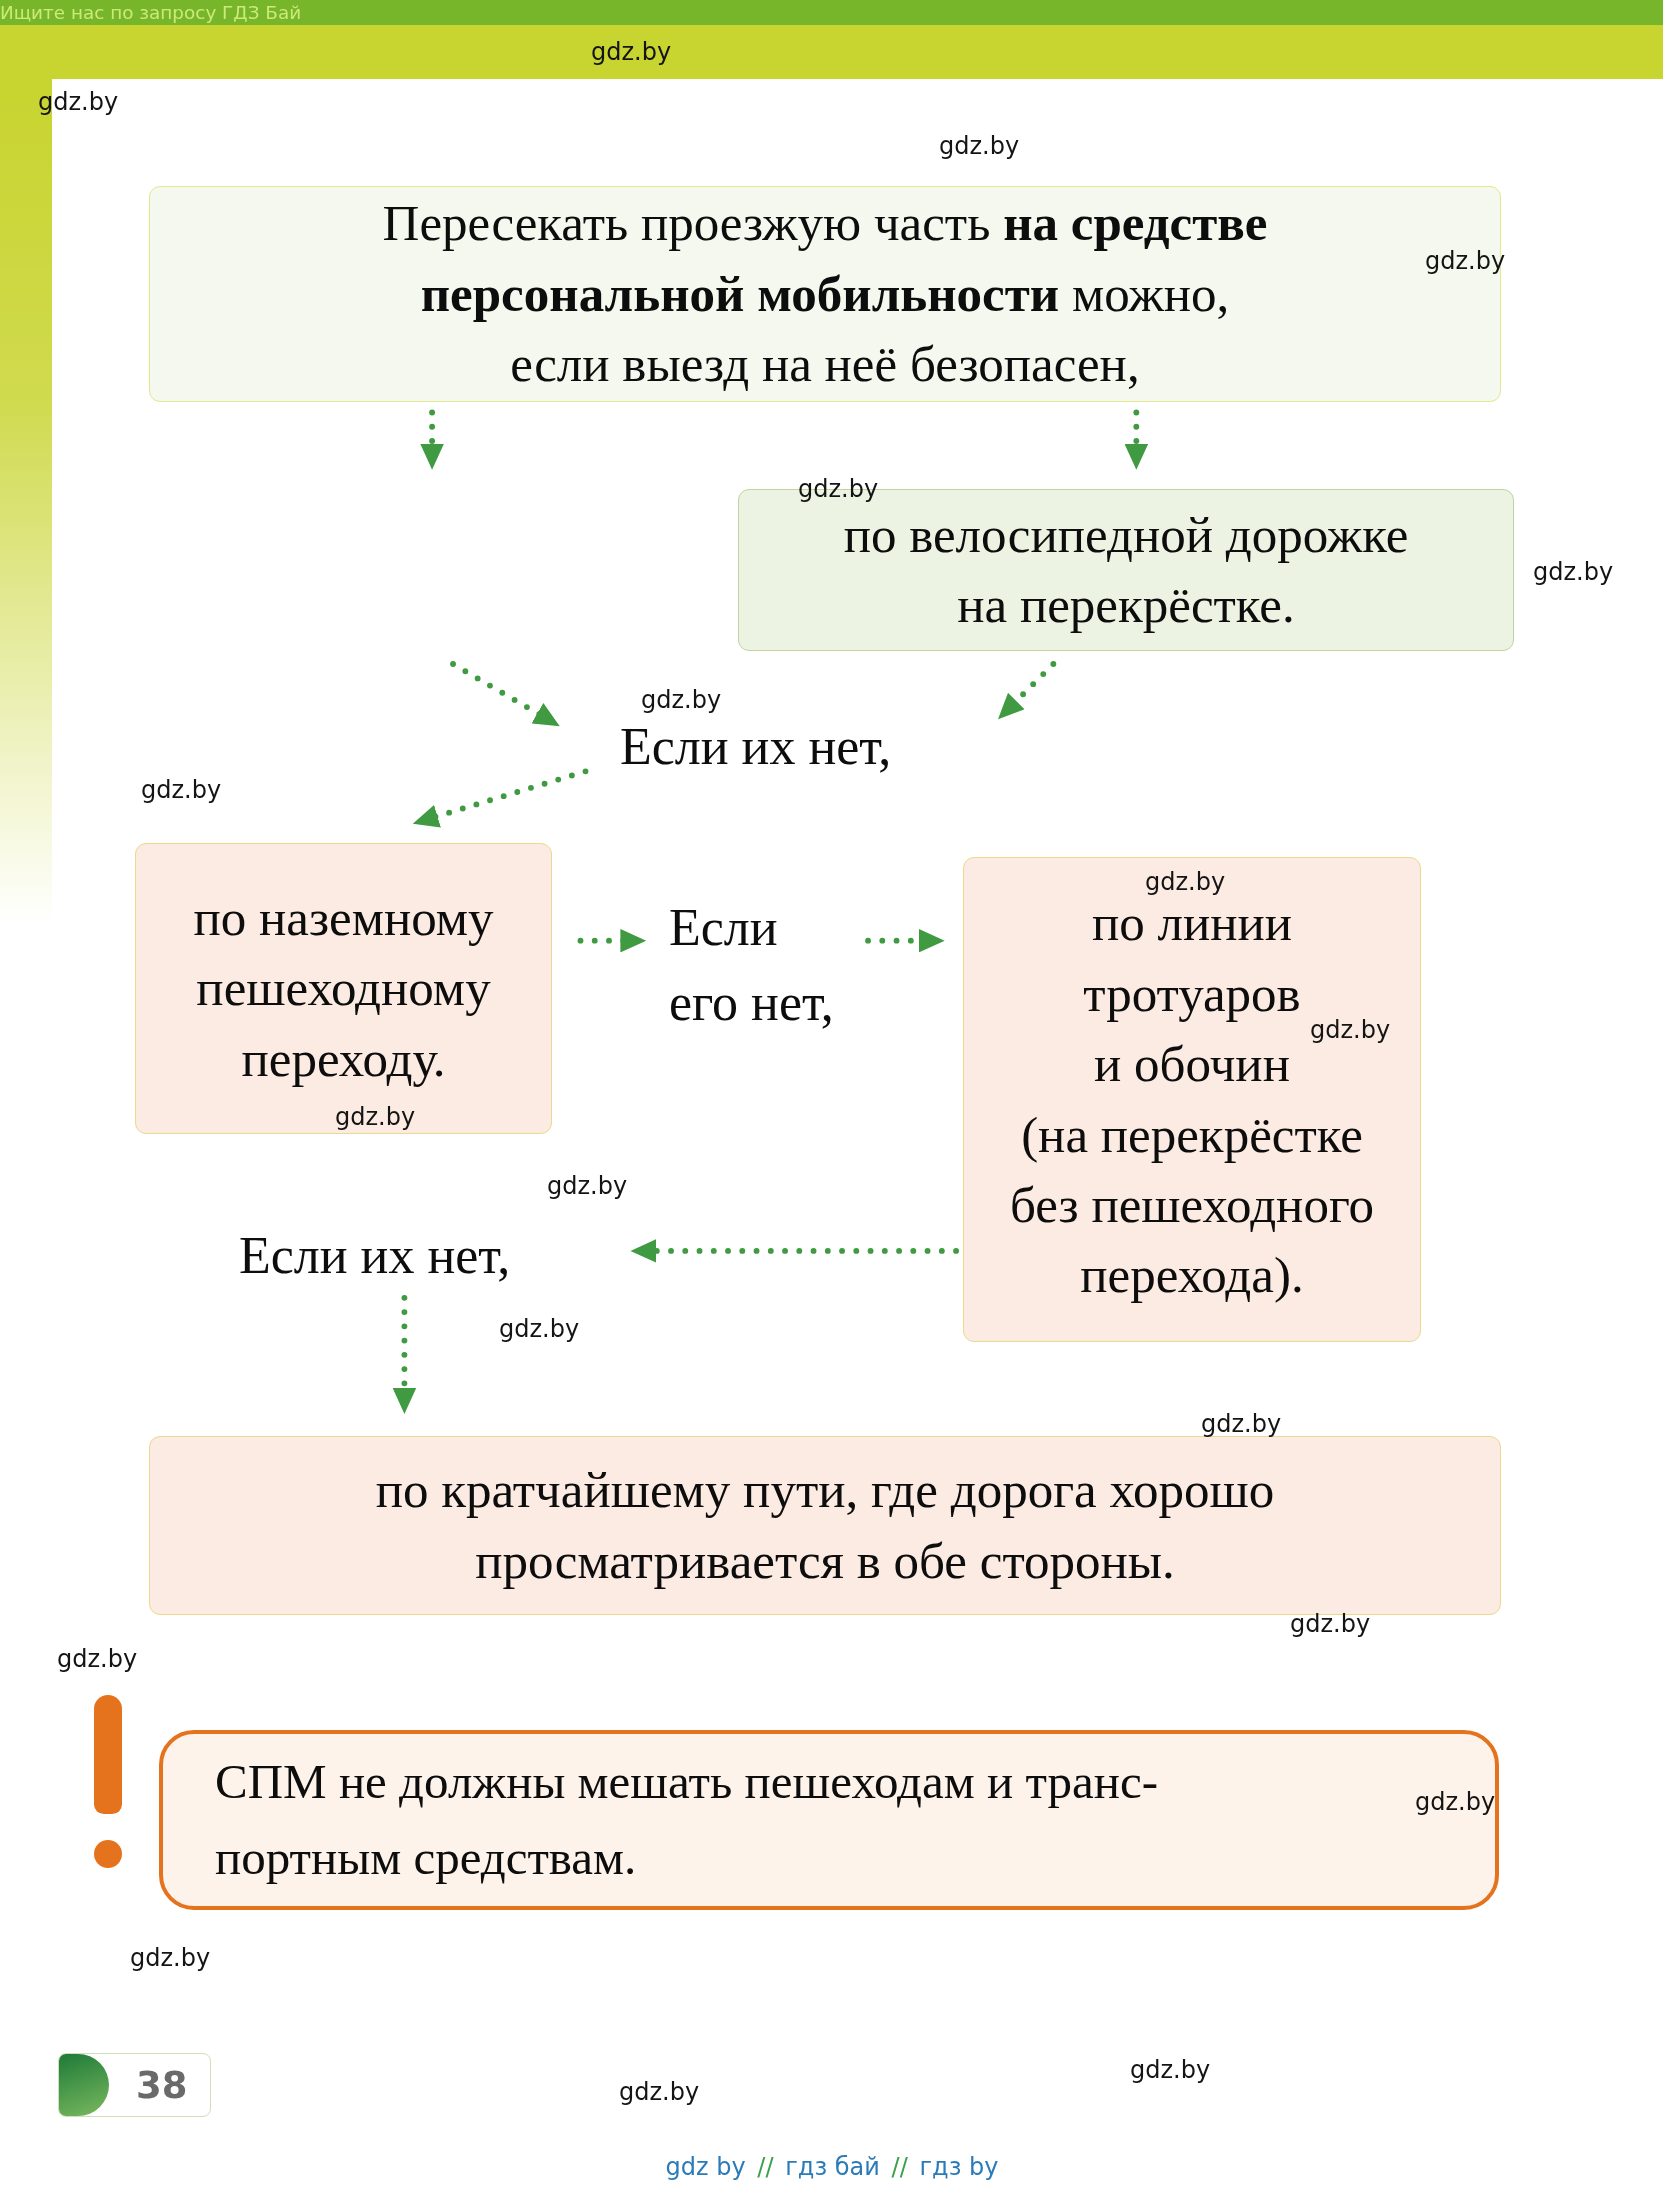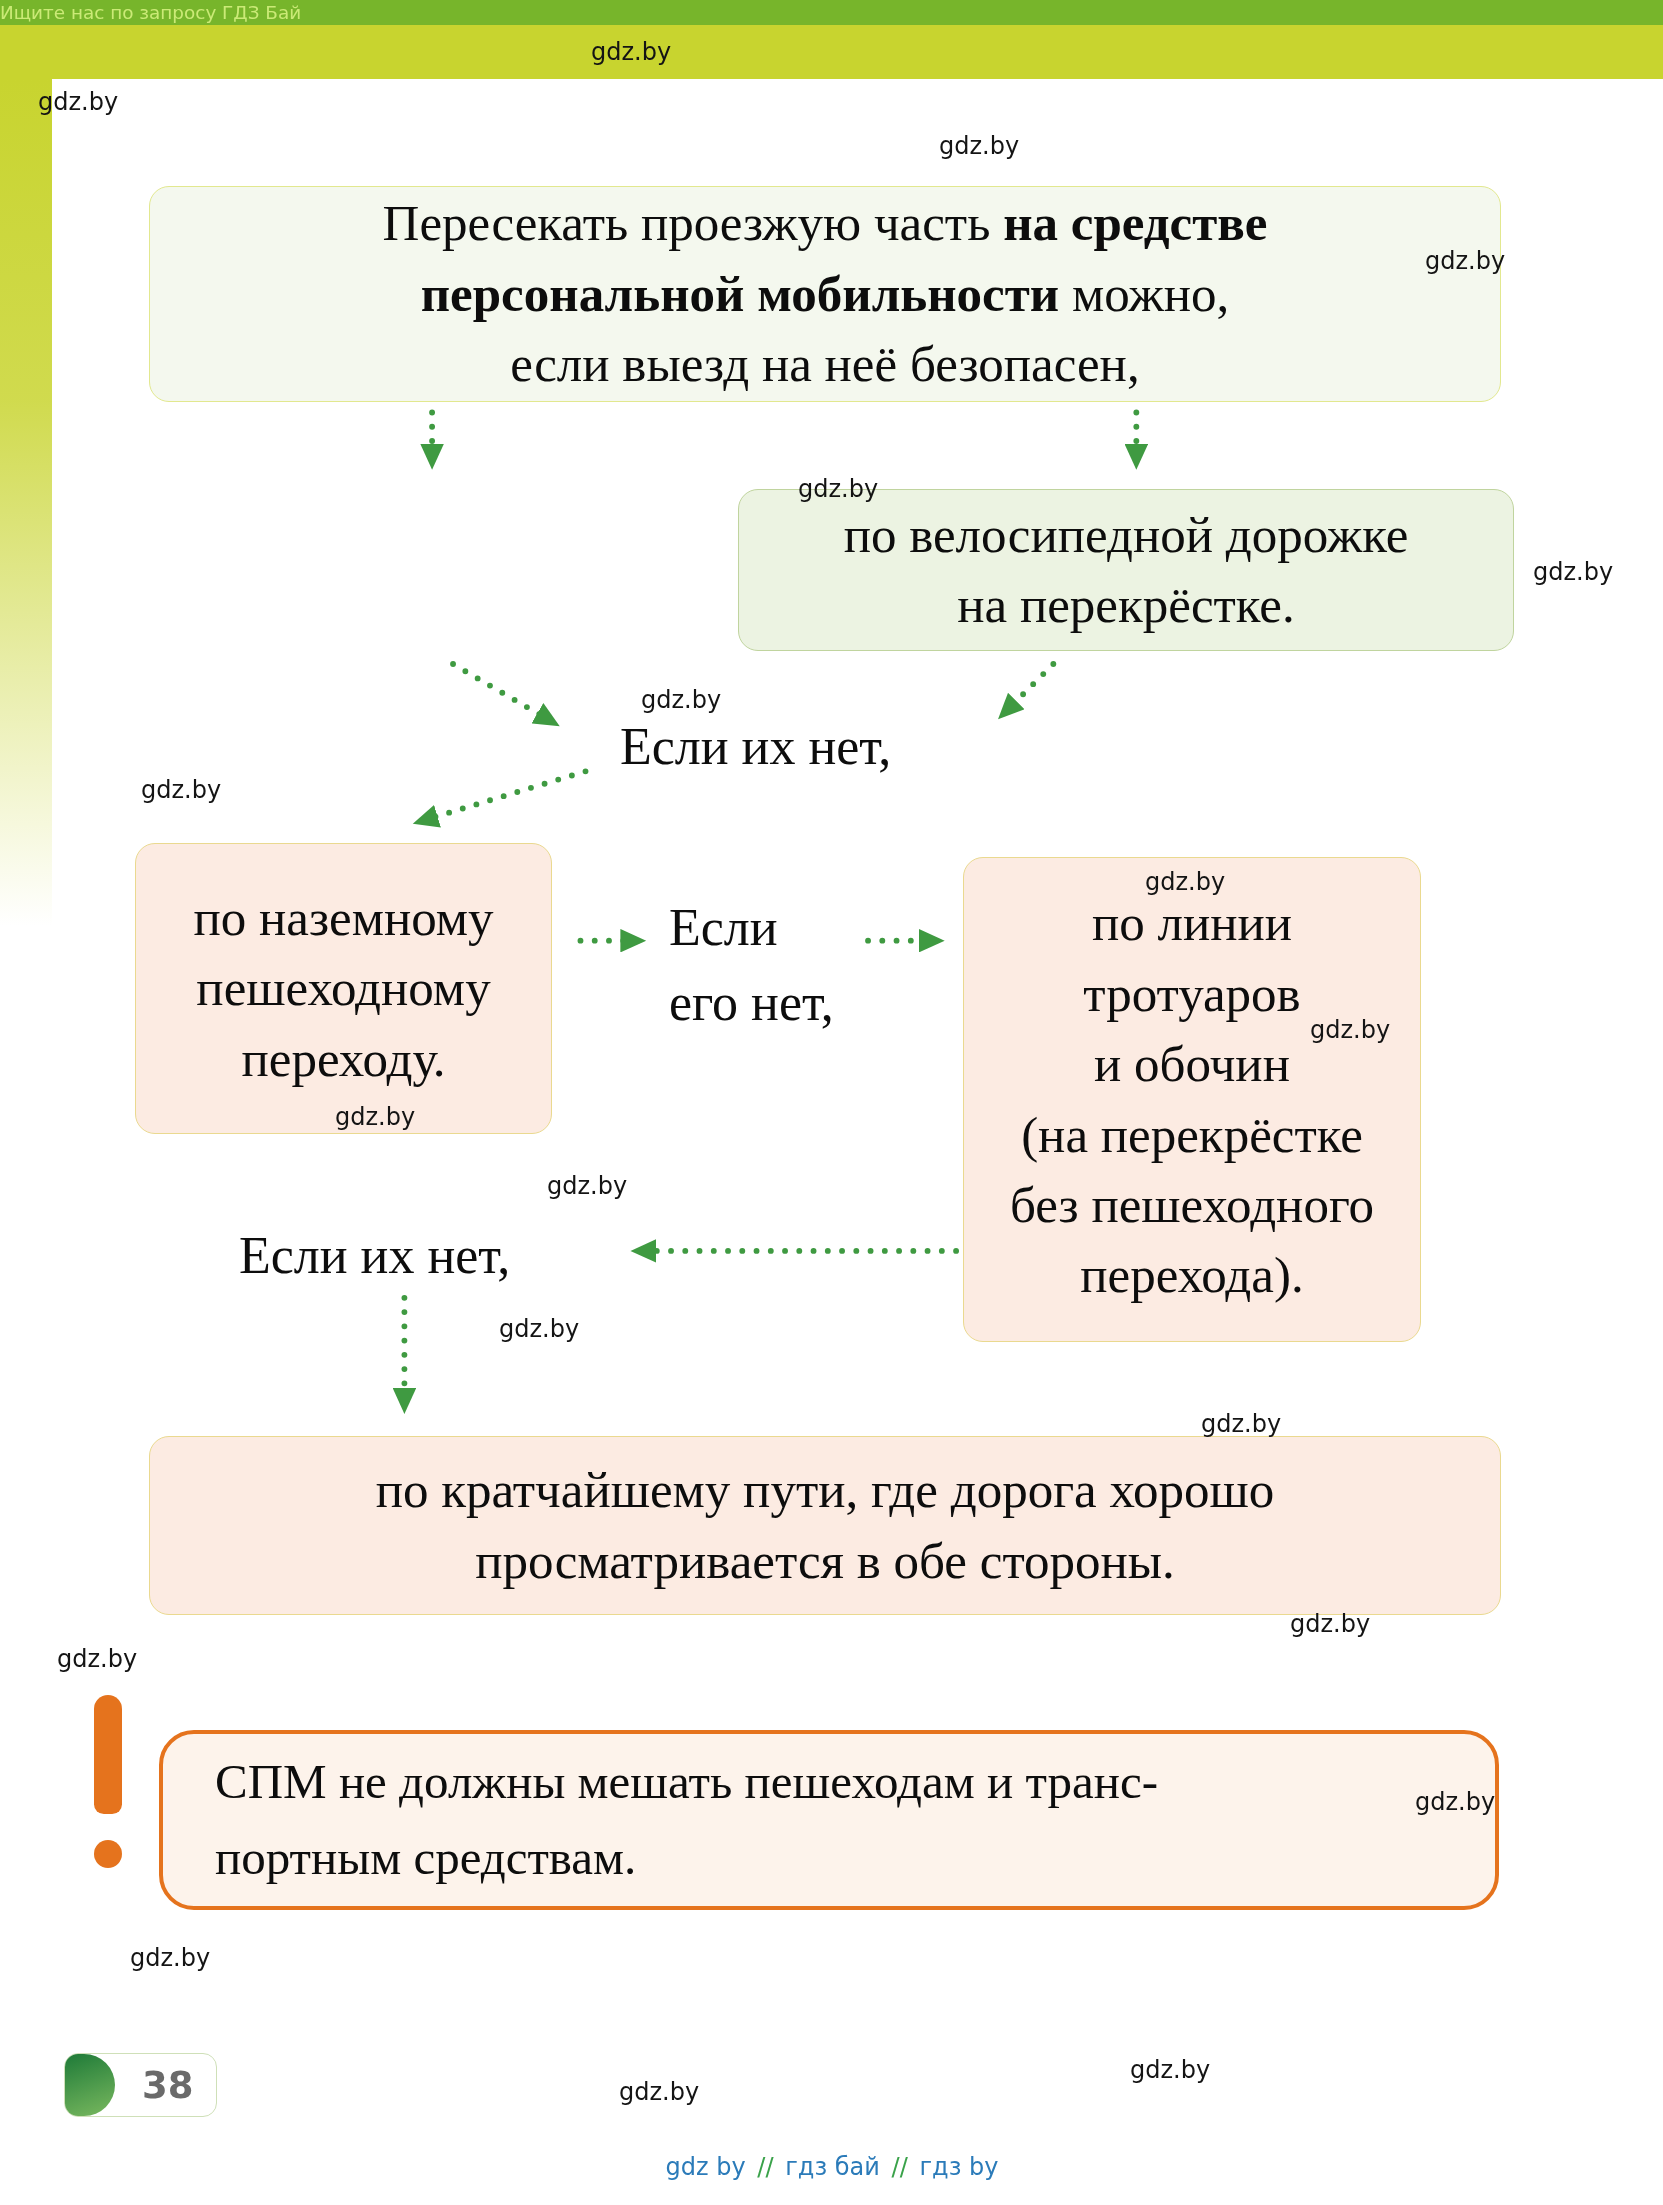--- a/index.html
+++ b/index.html
@@ -13,21 +13,21 @@
   .banner span { color:#cbea77; font-family:"DejaVu Sans","Liberation Sans",sans-serif; font-size:18.4px; }
   .bar2 { position:absolute; left:0; top:25px; width:100%; height:54px; background:#c8d42f; z-index:19; }
   .left-strip { position:absolute; left:0; top:79px; width:52px; height:847px;
                 background:linear-gradient(to bottom,#c8d42f 0%, rgba(200,212,47,.85) 38%, rgba(200,212,47,0) 100%); z-index:1; }
 
   
   .wm { position:absolute; font-family:"DejaVu Sans","Liberation Sans",sans-serif; font-size:24px;
         color:#141414; z-index:30; white-space:nowrap; }
 
   
-  .box { position:absolute; border-radius:20px; display:flex; align-items:center; justify-content:center; z-index:5; }
+  .box { position:absolute; border-radius:11px; display:flex; align-items:center; justify-content:center; z-index:5; }
   .box-text { white-space:pre-line; font-size:51px; line-height:1.38; text-align:center; }
   .b { font-weight:bold; }
   .intro   { left:149px; top:186px;  width:1352px; height:216px; background:#f4f8ee; border:1.7px solid #e2e88f; }
   .green   { background:#ecf3e2; border:1.7px solid #c0d49e; }
   .g-left  { left:147px; top:489px;  width:563px;  height:162px; }
   .g-right { left:738px; top:489px;  width:776px;  height:162px; }
   .pink    { background:#fcebe2; border:1.7px solid #ead98f; }
   .p-left  { left:135px;  top:843px; width:417px;  height:291px; }
   .p-right { left:963px; top:857px; width:458px;  height:485px; }
   .p-bottom{ left:149px;  top:1436px; width:1352px; height:179px; }
@@ -42,22 +42,22 @@
              border:4.2px solid #e5731d; border-radius:35px; display:flex; align-items:center; z-index:5;margin-top:28px; }
   .warning .box-text { text-align:left; padding-left:52px; font-size:49px; line-height:1.55; }
   .excl { position:absolute; left:91px; top:1695px; width:34px; height:173px; z-index:6; }
   .excl .bar { position:absolute; left:2.5px; top:0; width:28.5px; height:119px; background:#e5731d; border-radius:14.3px 14.3px 10px 10px; }
   .excl .dot { position:absolute; left:2.5px; bottom:0; width:28.5px; height:28.5px; background:#e5731d; border-radius:50%; }
 
   
   .arrows { position:absolute; left:0; top:0; z-index:10; pointer-events:none; }
 
   
-  .badge { position:absolute; left:64px; top:2053px; width:153px; height:64px; background:#fff;
-           border:1.7px solid #cfe0b8; border-radius:14px; display:flex; align-items:center; overflow:hidden; z-index:5; }
+  .badge { position:absolute; left:58px; top:2053px; width:153px; height:64px; background:#fff;
+           border:1.7px solid #cfe0b8; border-radius:8px; display:flex; align-items:center; overflow:hidden; z-index:5; }
   .badge-leaf { width:50px; height:100%; background:linear-gradient(160deg,#1e7a38,#7ab95f); border-radius:0 32px 32px 0; }
   .badge-num { font-family:"DejaVu Sans","Liberation Sans",sans-serif; font-weight:bold; font-size:37px; color:#6a6a6a; margin-left:27px; }
 
   
   .footer { position:absolute; left:0; top:2153px; width:100%; display:flex; justify-content:center; gap:11.7px;
             font-family:"DejaVu Sans","Liberation Sans",sans-serif; font-size:24px; z-index:20; }
   .footer .lnk { color:#2b7bb9; }
   .footer .sep { color:#3aa24a; }
 </style>
 </head>

